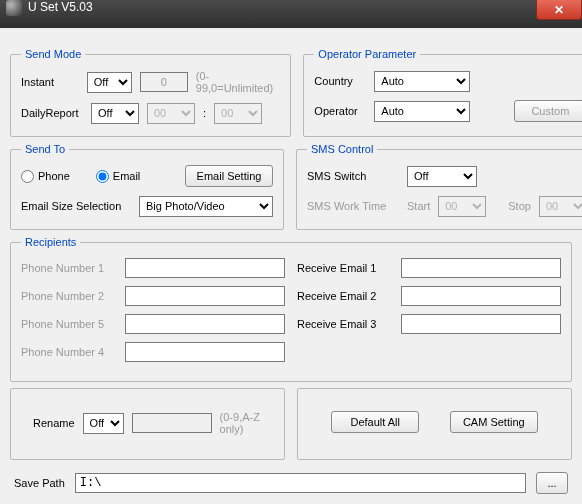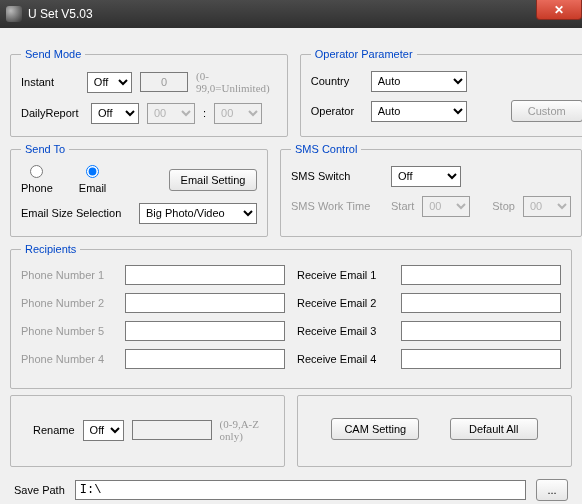--- a/index.html
+++ b/index.html
@@ -11,21 +11,21 @@
     background:#fff;
     width:582px;
     height:504px;
     overflow:hidden;
   }
   .titlebar {
     height:28px;
     background: linear-gradient(#4a4a4a,#2f2f2f);
     color:#fff;
     display:flex;
-    align-items:center;
+    align-items:flex-start;
     padding:0 0 0 6px;
     position:relative;
   }
   .titlebar .appicon {
     width:16px; height:16px;
     background: radial-gradient(circle at 30% 30%, #bbb, #333);
     border-radius:3px;
     margin-right:6px;
   }
   .titlebar .title { font-size:12px; }
@@ -62,35 +62,35 @@
   select, input[type=text] {
     font: inherit;
     border:1px solid #7a7a7a;
     background:#fff;
     height:20px;
     padding:1px 2px;
   }
   select { height:21px; }
   select.sm { width:48px; }
   input.tiny { width:48px; text-align:center; }
-  .hint { color:#9a9a9a;font-family:Liberation Serif, serif; }
+  .hint { color:#9a9a9a; }
   .disabled, .disabled * { color:#9a9a9a !important; }
   select.disabled, input.disabled { background:#f0f0f0; }
   button.win {
     font:inherit;
     height:22px;
     min-width:72px;
     border:1px solid #8a8a8a;
     background:linear-gradient(#fdfdfd,#e6e6e6);
     border-radius:3px;
     padding:0 10px;
   }
   button.win.disabled { color:#9a9a9a;margin-left:28px; }
   button.wide { min-width:88px; }
-  .radio { display:inline-flex; align-items:center; gap:4px;flex-direction:column; }
+  .radio { display:inline-flex; align-items:center; gap:4px; }
   .radio input { margin:0; }
   .group-left { flex:1 1 50%; }
   .group-right{ flex:1 1 50%; }
   .recipients .pair { display:flex; align-items:center; gap:8px; margin-bottom:8px;}
   .recipients .pair:last-child{margin-bottom:7px;}
   .recipients label { width:96px; color:#9a9a9a; }
   .recipients .rlabel { width:96px; color:#000; }
   .recipients input { flex:1; background:#fff; }
   .recipients .col { flex:1; }
   .renamebox { flex:1; }
@@ -172,21 +172,21 @@
         <span style="width:10px"></span>
         <span class="radio">
           <input type="radio" name="sendto" checked="" style="">
             <span>Email</span>
         </span>
         <span style="flex:1"></span>
         <button class="win wide">Email Setting</button>
       </div>
       <div class="line">
         <label class="lbl" style="width:110px">Email Size Selection</label>
-        <select style="width:118px">
+        <select style="width:134px">
           <option>Big Photo/Video</option>
         </select>
       </div>
     </fieldset>
 
     <fieldset class="group-right">
       <legend>SMS Control</legend>
       <div class="line">
         <label class="lbl" style="width:92px">SMS Switch</label>
         <select style="width:70px">
@@ -235,43 +235,39 @@
             <input type="text" style="">
           </div>
         <div class="pair">
             <label class="rlabel">Receive Email 2</label>
             <input type="text" style="">
           </div>
         <div class="pair">
             <label class="rlabel">Receive Email 3</label>
             <input type="text" style="">
           </div>
-        <div class="pair">
-            <label class="rlabel">Receive Email 4</label>
-            <input type="text" style="">
-          </div>
       </div>
     </div>
   </fieldset>
 
   <div class="row">
     <fieldset class="renamebox">
       <div class="line">
         <label class="lbl">Rename</label>
         <select class="sm">
           <option>Off</option>
         </select>
         <input type="text" style="width: 80px;" class="disabled" readonly="" value="">
         <span class="hint">(0-9,A-Z only)</span>
       </div>
     </fieldset>
     <fieldset class="renamebox">
       <div class="line" style="justify-content:space-around">
+        <button class="win wide">Default All</button>
         <button class="win wide">CAM Setting</button>
-        <button class="win wide">Default All</button>
       </div>
     </fieldset>
   </div>
 
   <div class="savepath">
     <label class="lbl">Save Path</label>
     <input type="text" value="I:\" style="">
     <button class="win">...</button>
   </div>
 

